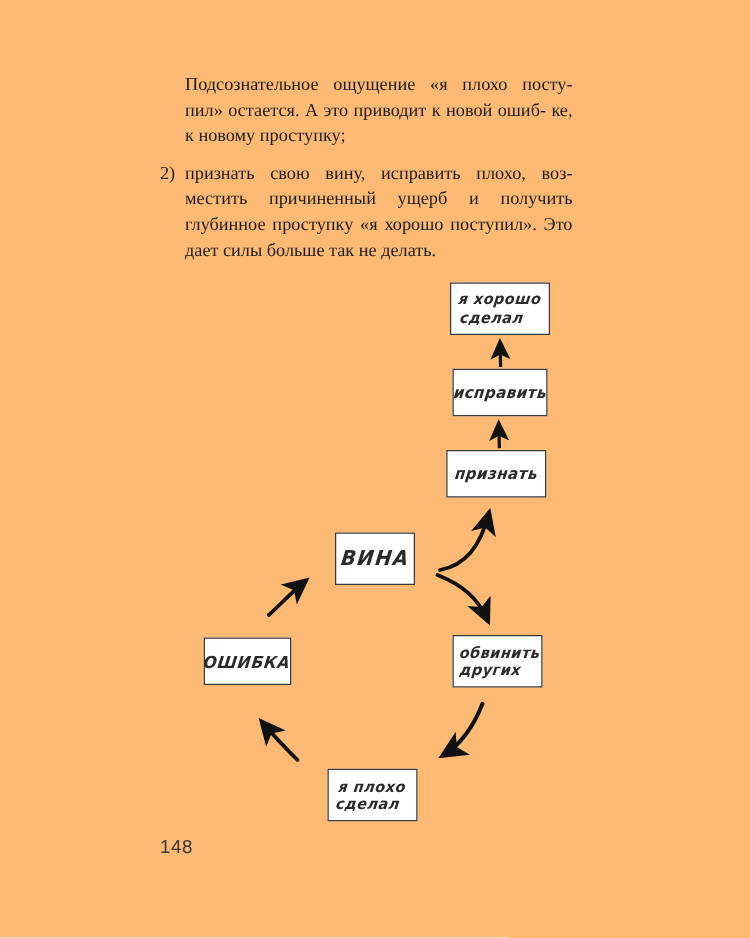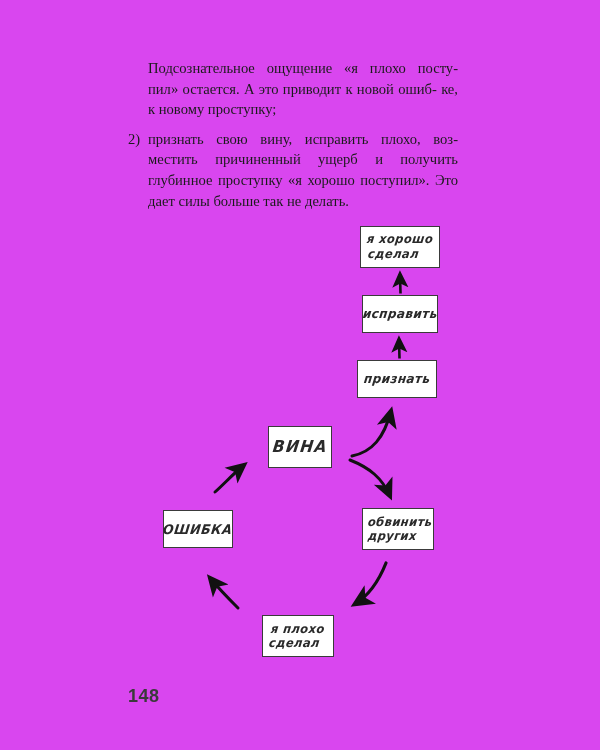--- a/index.html
+++ b/index.html
@@ -5,21 +5,21 @@
 <style>
   html, body {
     margin: 0;
     padding: 0;
     background: #ffffff;
   }
   #page {
     position: relative;
     width: 600px;
     height: 750px;
-    background: #d946ef;
+    background: #fdba74;
     overflow: hidden;
     font-family: "Liberation Serif", "DejaVu Serif", serif;
     color: #1a1a1a;
   }
 
   
   #text-block {
     position: absolute;
     left: 128px;
     top: 58px;
@@ -115,26 +115,25 @@
   #arrows {
     position: absolute;
     left: 0; top: 0;
     width: 600px; height: 750px;
   }
 
   
   #folio {
     position: absolute;
     left: 128px;
-    top: 686px;
+    top: 669px;
     font-family: "Liberation Sans", sans-serif;
-    font-size: 18px;
+    font-size: 15px;
     color: #3a3a3a;
     letter-spacing: 0.5px;
-    font-weight: bold;
   }
 </style>
 </head>
 <body>
 
 <div id="page">
 
   <div id="text-block">
 
     <div class="para para-cont">

